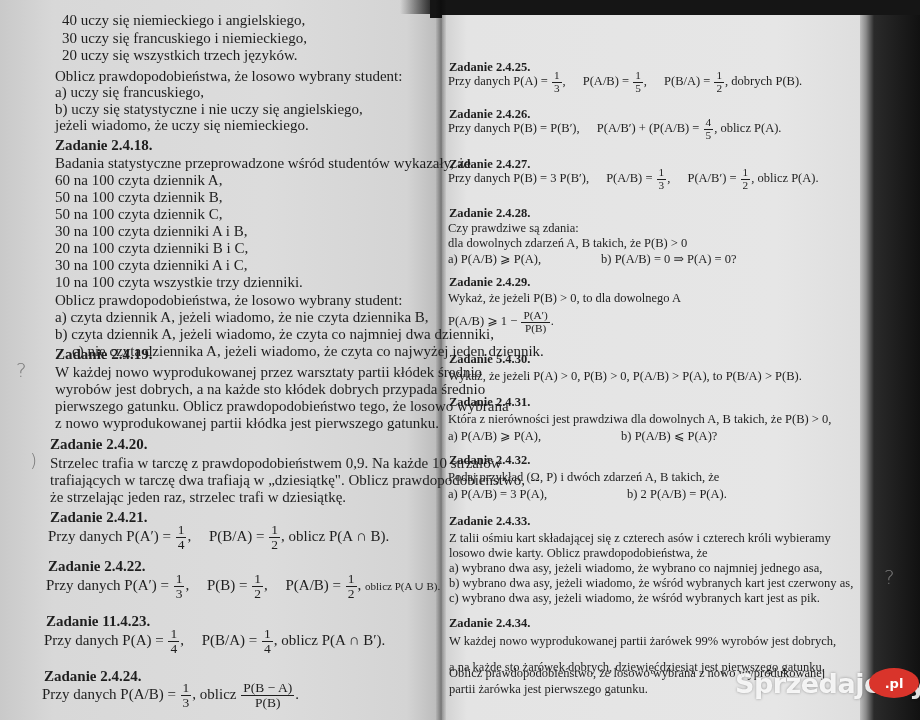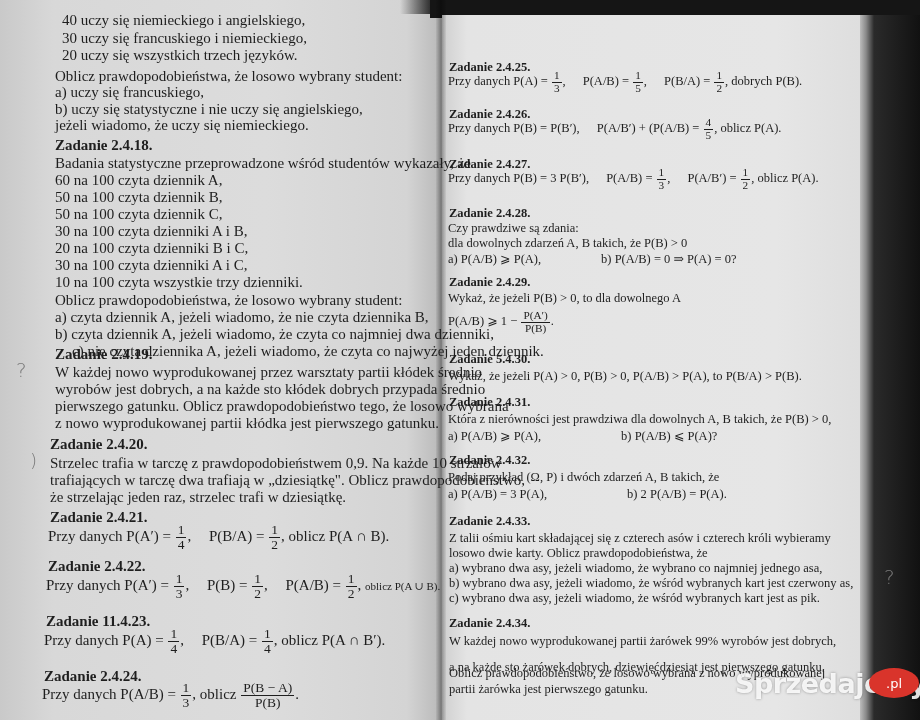--- a/index.html
+++ b/index.html
@@ -59,21 +59,21 @@
     .watermark {
       position: absolute; left: 735px; top: 668px;
       font-family: "DejaVu Sans", sans-serif; font-weight: bold;
       font-size: 27px; color: rgba(255,255,255,0.88);
       text-shadow: 0 0 3px rgba(0,0,0,0.35);
       letter-spacing: -0.5px;
     }
     .watermark-badge {
       position: absolute; left: 869px; top: 668px; width: 50px; height: 30px;
       border-radius: 50%; background: #d9342b; color: #fff;
-      font-family: "DejaVu Sans", sans-serif; font-weight: normal; font-size: 13px;
+      font-family: "DejaVu Sans", sans-serif; font-weight: bold; font-size: 13px;
       display: flex; align-items: center; justify-content: center;
     }
   </style>
 </head>
 <body>
 
 <div class="page page-left"></div>
 <div class="left-top-shadow"></div>
 <div class="top-shadow"></div>
 <div class="page page-right"></div>

